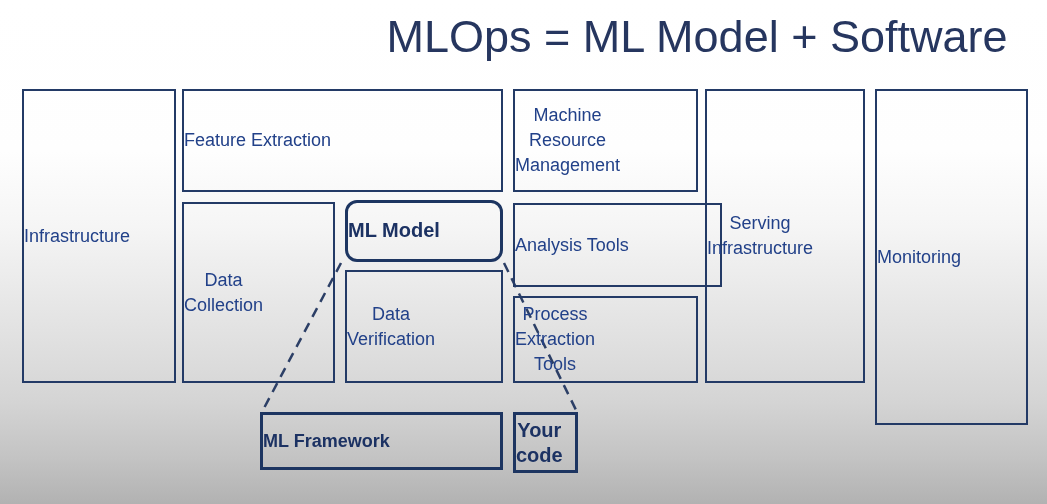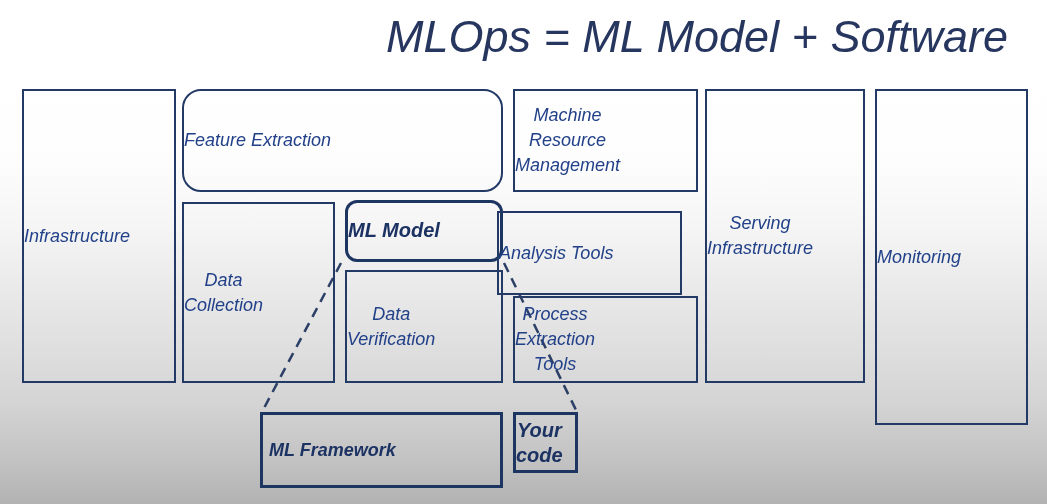--- a/index.html
+++ b/index.html
@@ -16,21 +16,20 @@
     overflow: hidden;
     background: linear-gradient(to bottom,
       #ffffff 0%,
       #fefefe 30%,
       #f5f5f5 45%,
       #e9e9e9 58%,
       #dedede 70%,
       #d4d4d4 80%,
       #c3c3c3 91%,
       #b2b2b2 100%);
-    font-style: italic;
   }
   .title {
     position: absolute;
     left: 347px;
     top: 8px;
     width: 700px;
     text-align: center;
     font-size: 45px;
     line-height: 58px;
     color: #26365f;
@@ -53,30 +52,30 @@
   .box span {
     white-space: pre-line;
   }
   .box.thick {
     border-width: 3px;
     border-color: #1d3561;
     color: #1c3263;
     font-weight: bold;
   }
   #box-configuration        { left: 22px;  top: 89px;  width: 154px; height: 294px; }
-  #box-feature-extraction   { left: 182px; top: 89px;  width: 321px; height: 103px; border-radius: 19px; }
+  #box-feature-extraction   { left: 182px; top: 89px;  width: 321px; height: 103px; }
   #box-data-collection      { left: 182px; top: 202px; width: 153px; height: 181px; }
   #box-ml-model             { left: 345px; top: 200px; width: 158px; height: 62px; font-size: 20px; border-radius: 12px; }
   #box-data-verification    { left: 345px; top: 270px; width: 158px; height: 113px; }
   #box-machine-resource     { left: 513px; top: 89px;  width: 185px; height: 103px; }
-  #box-analysis-tools       { left: 497px; top: 203px; width: 185px; height: 84px; margin-top: 8px; }
+  #box-analysis-tools       { left: 513px; top: 203px; width: 209px; height: 84px; }
   #box-process-mgmt         { left: 513px; top: 296px; width: 185px; height: 87px; }
   #box-serving-infra        { left: 705px; top: 89px;  width: 160px; height: 294px; }
   #box-monitoring           { left: 875px; top: 89px;  width: 153px; height: 336px; }
-  #box-ml-framework         { left: 260px; top: 412px; width: 243px; height: 76px; font-size: 18px; padding-left: 6px; }
+  #box-ml-framework         { left: 260px; top: 412px; width: 243px; height: 58px; font-size: 18px; }
   #box-your-code            { left: 513px; top: 412px; width: 65px;  height: 61px; font-size: 20px; line-height: 1.25; }
   .connector-overlay {
     position: absolute;
     left: 0;
     top: 0;
     width: 1047px;
     height: 504px;
     pointer-events: none;
   }
 </style>

